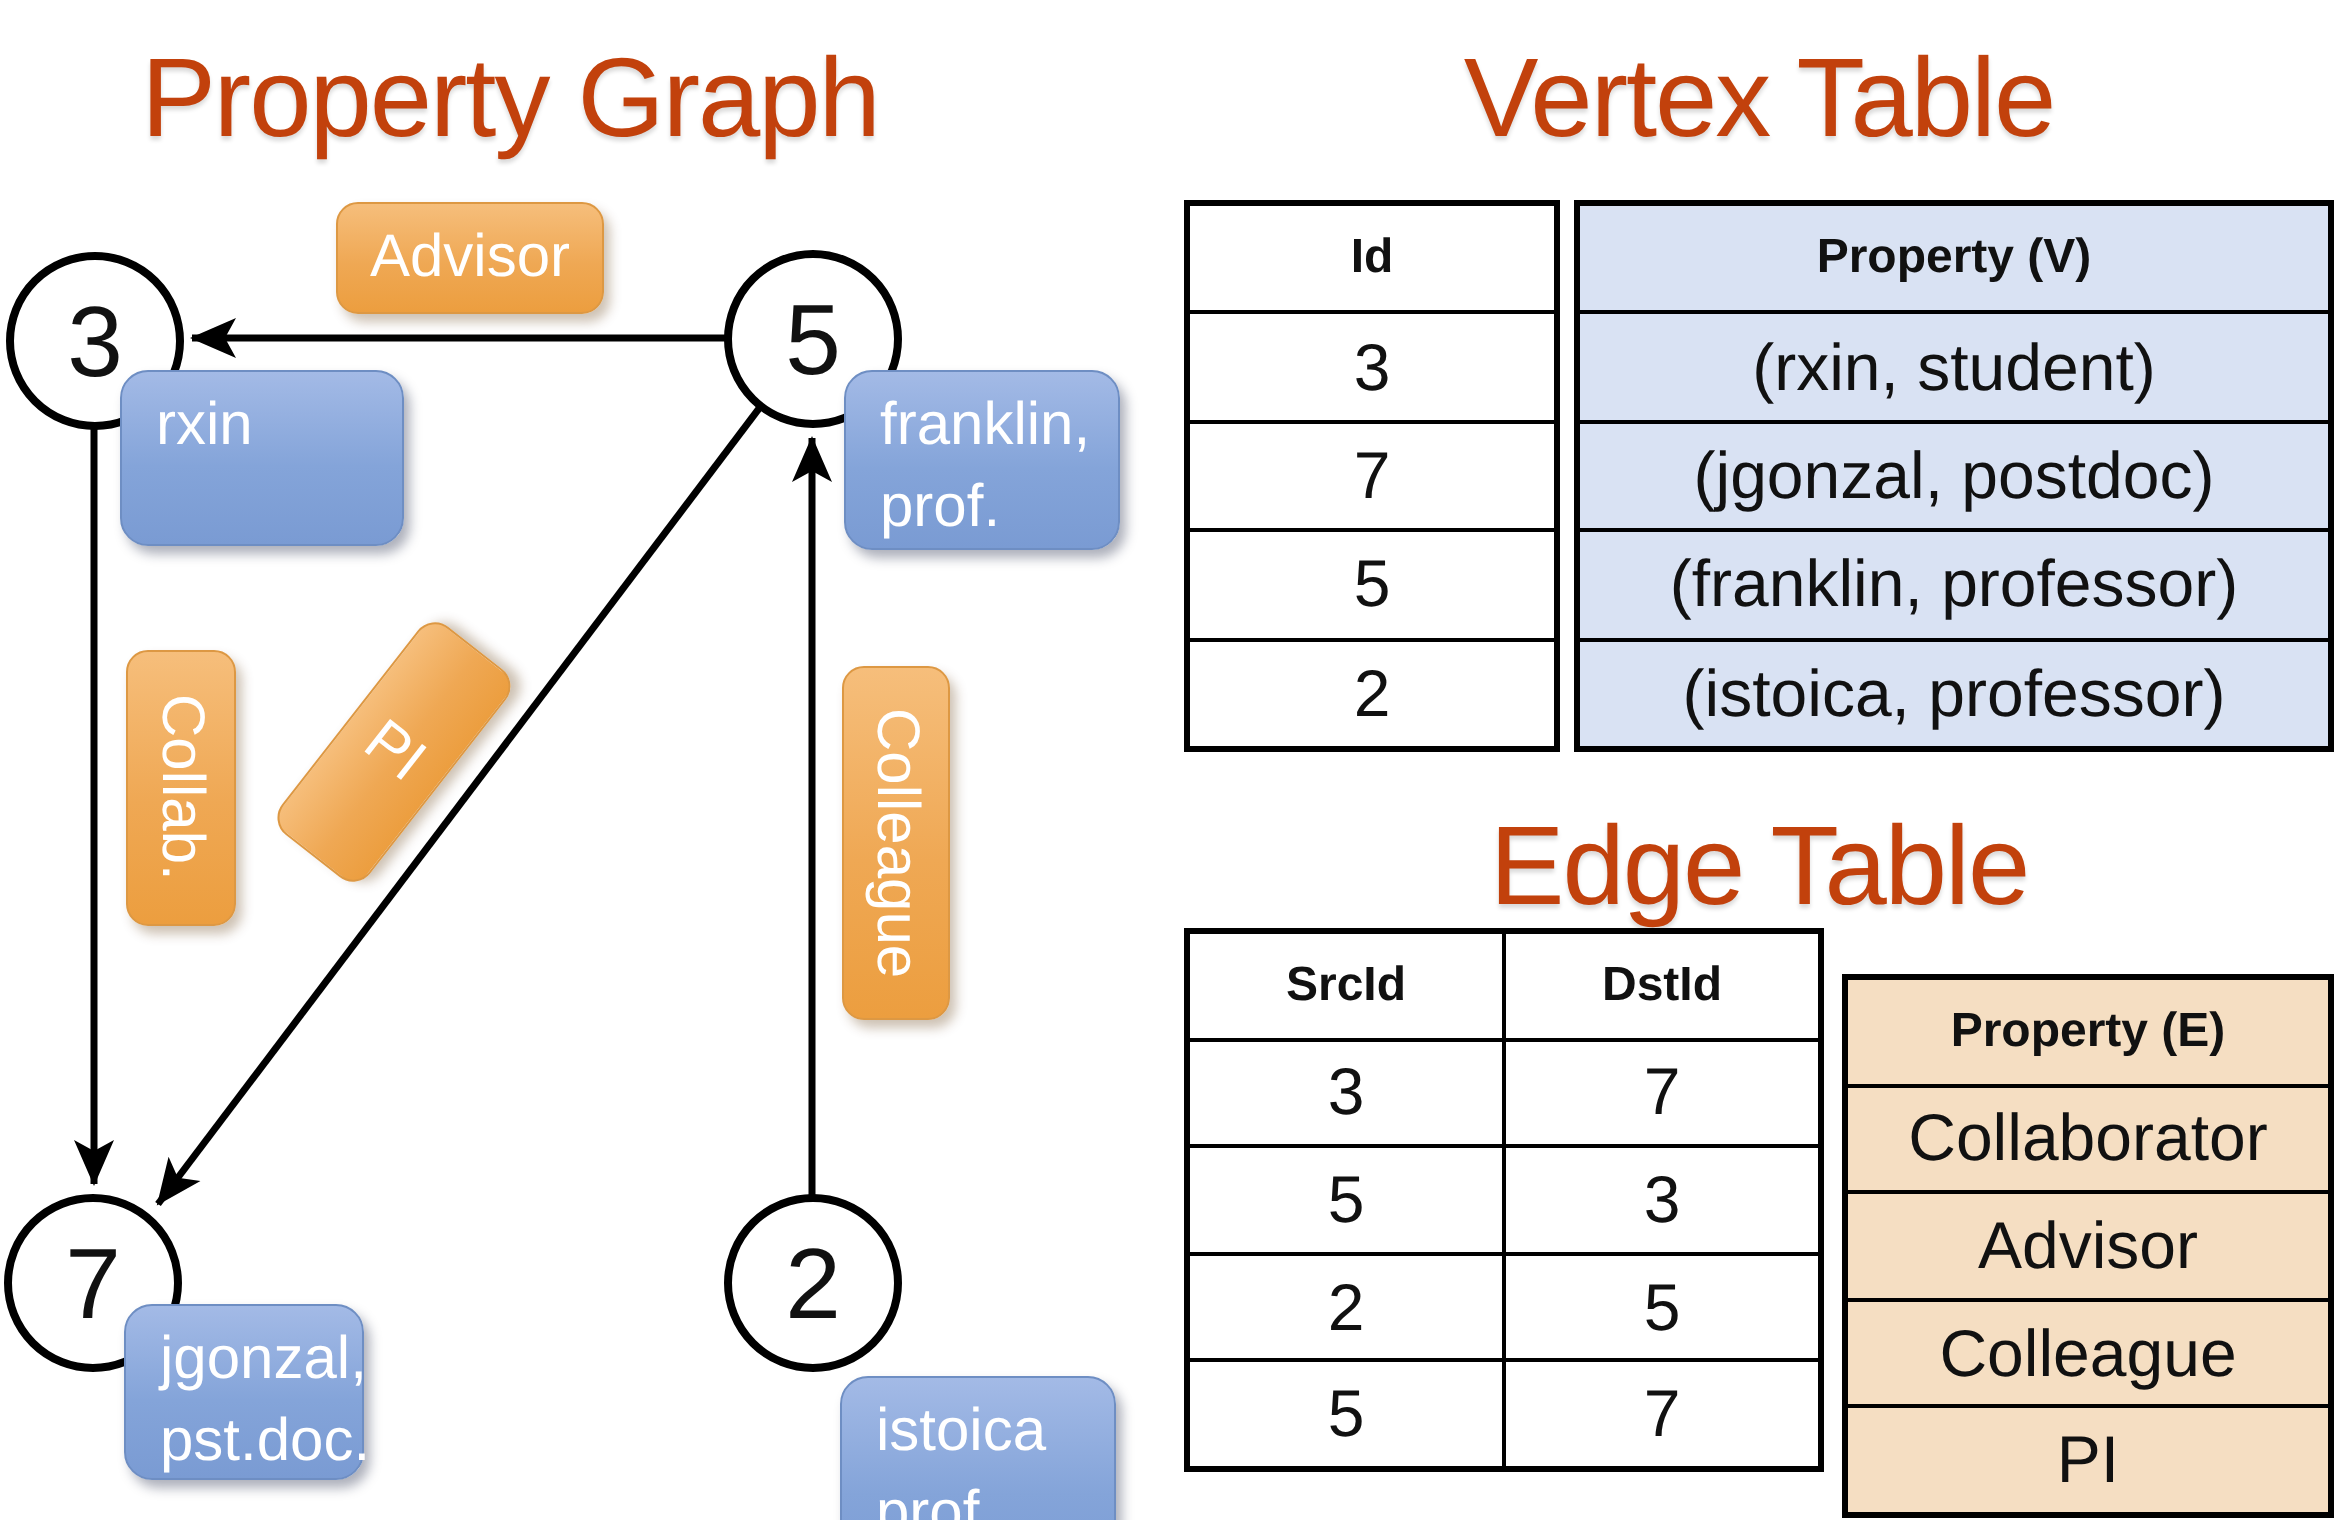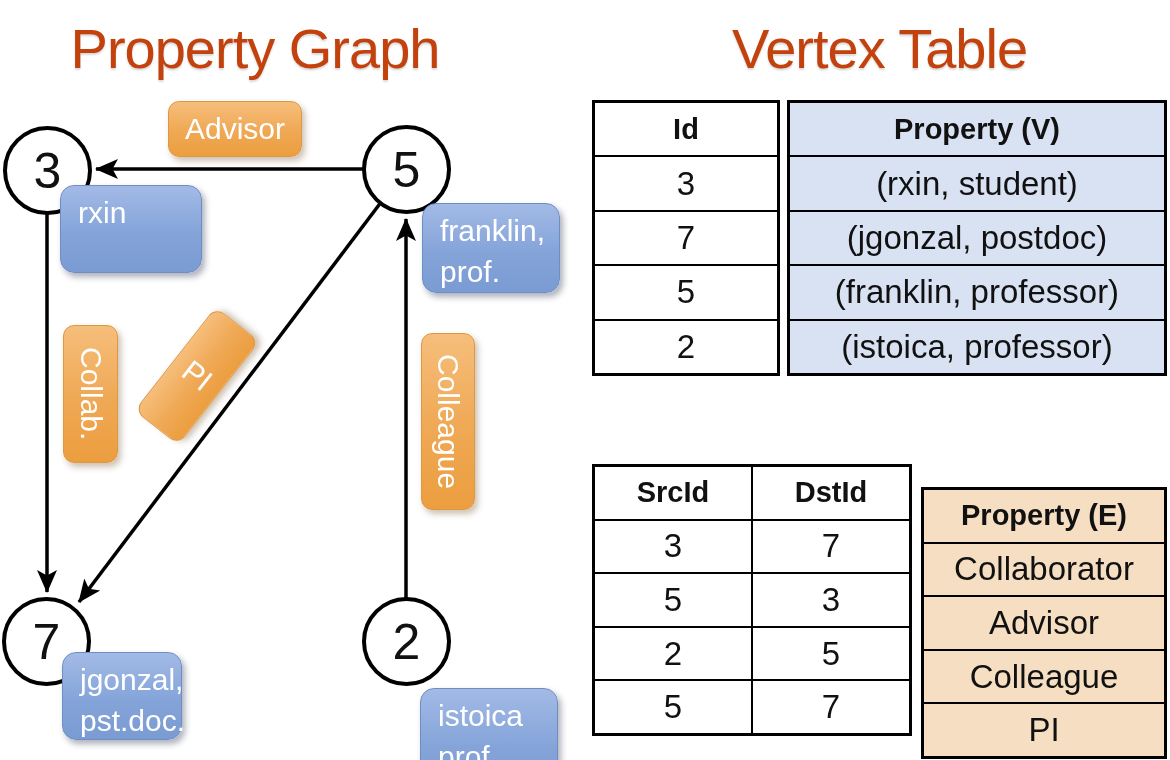--- a/index.html
+++ b/index.html
@@ -29,21 +29,21 @@
   .n7 { left:2px;   top:597px; }
   .n2 { left:362px; top:597px; }
 
   .vbox {
     position:absolute; box-sizing:border-box; border-radius:14px;
     background:linear-gradient(180deg,#A3BAE6 0%,#84A4D9 55%,#7A9BD3 100%);
     border:1px solid #6E8EC3; box-shadow:3px 4px 6px rgba(20,30,60,0.35);
     color:#fff; font-size:30px; line-height:41px; padding:6px 0 0 17px;
   }
   .vbox-rxin     { left:60px;  top:185px; width:142px; height:88px; }
-  .vbox-franklin { left:422px; top:203px; width:138px; height:90px; }
+  .vbox-franklin { left:422px; top:185px; width:138px; height:90px; }
   .vbox-jgonzal  { left:62px;  top:652px; width:120px; height:88px; }
   .vbox-istoica  { left:420px; top:688px; width:138px; height:107px; }
 
   .pill {
     position:absolute; box-sizing:border-box; border-radius:11px;
     background:linear-gradient(180deg,#F6BE7B 0%,#EFA854 55%,#EC9E3F 100%);
     border:1px solid #DD9843; box-shadow:3px 4px 6px rgba(90,50,0,0.30);
     color:#fff; font-size:30px; display:flex; align-items:center; justify-content:center;
   }
   .pill-advisor   { left:168px; top:101px; width:134px; height:56px; }
@@ -56,21 +56,21 @@
   
   .tsec {
     position:absolute; box-sizing:border-box; border:3px solid #000;
     display:flex; flex-direction:column;
   }
   .tcol { display:flex; flex-direction:column; box-sizing:border-box; flex:1; }
   .cell {
     flex:1; display:flex; align-items:center; justify-content:center;
     font-size:33px; color:#111; white-space:nowrap;
   }
-  .cell.head { font-size:29px; font-weight:bold; }
+  .cell.head { font-size:24px; font-weight:bold; }
   .tsec .cell + .cell, .tcol .cell + .cell { border-top:2px solid #000; }
 
   .vt-id   { left:592px; top:100px; width:188px; height:276px; background:#fff; }
   .vt-prop { left:787px; top:100px; width:380px; height:276px; background:#D9E2F3; }
   .et-main { left:592px; top:464px; width:320px; height:272px; background:#fff; flex-direction:row; }
   .et-src  { width:146px; border-right:2px solid #000; }
   .et-dst  { flex:1; }
   .et-prop { left:921px; top:487px; width:246px; height:272px; background:#F5DEC2; }
 </style>
 </head>
@@ -145,20 +145,21 @@
   </div>
 
   <div class="tsec vt-prop">
     <div class="cell head">Property (V)</div>
     <div class="cell">(rxin, student)</div>
     <div class="cell">(jgonzal, postdoc)</div>
     <div class="cell">(franklin, professor)</div>
     <div class="cell">(istoica, professor)</div>
   </div>
 
+  <div class="title title-edge">Edge Table</div>
 
   <div class="tsec et-main">
     <div class="tcol et-src">
       <div class="cell head">SrcId</div>
       <div class="cell">3</div>
       <div class="cell">5</div>
       <div class="cell">2</div>
       <div class="cell">5</div>
     </div>
     <div class="tcol et-dst">

